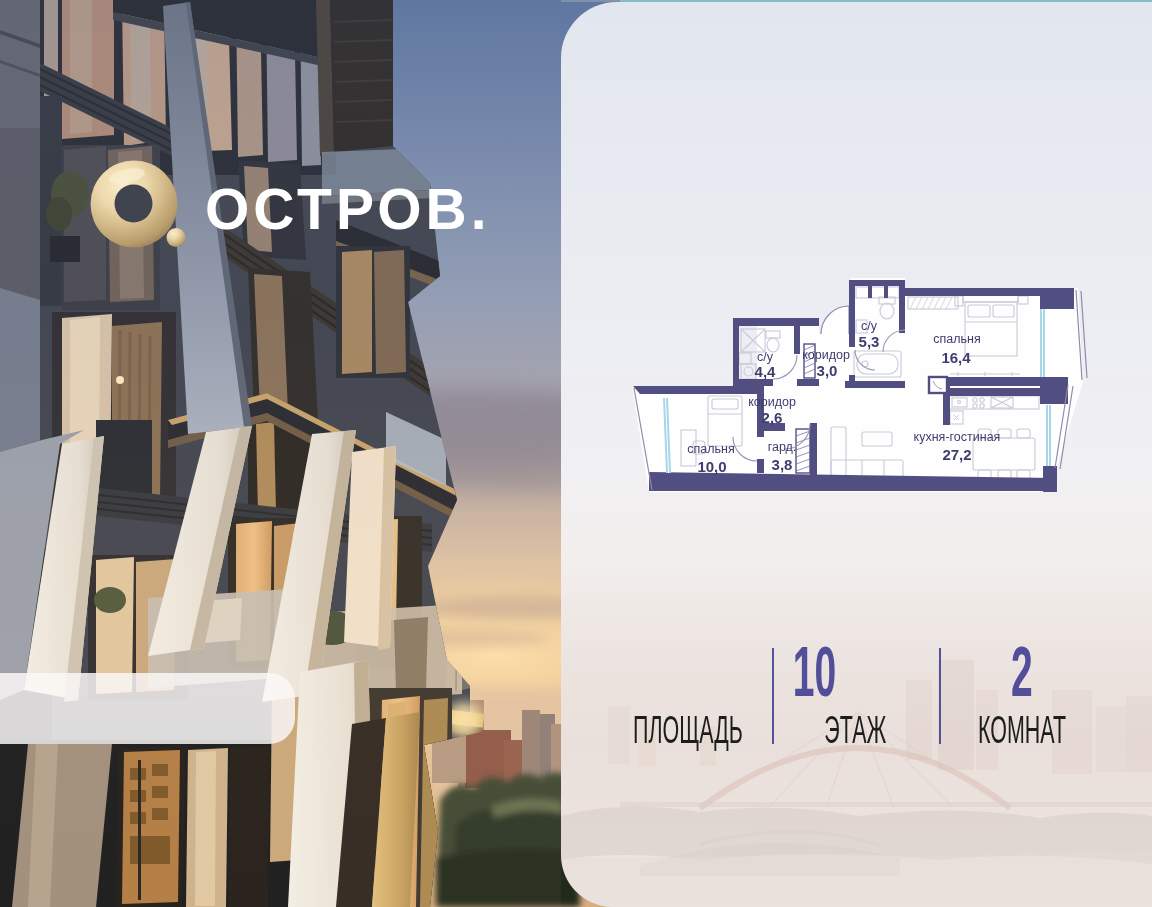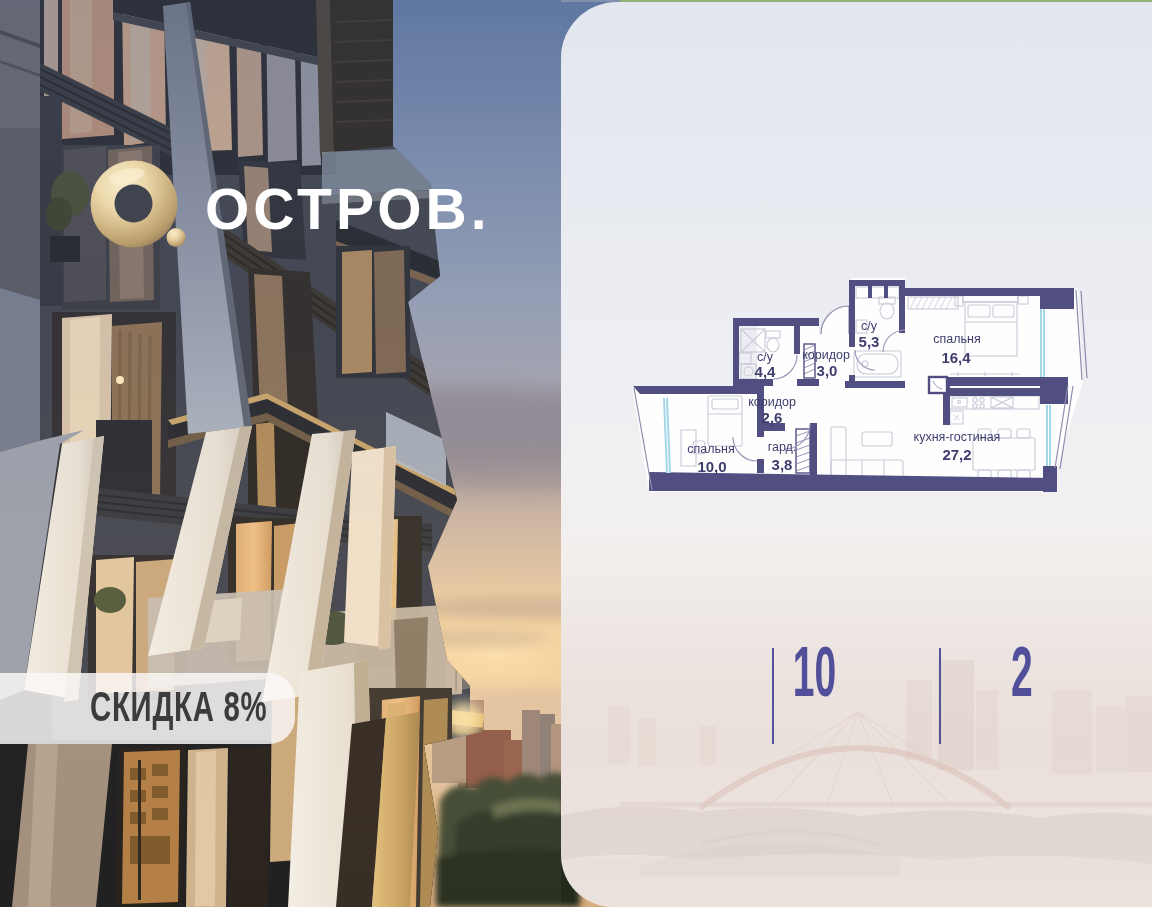--- a/index.html
+++ b/index.html
@@ -1,16 +1,16 @@
 <!DOCTYPE html>
 <html><head>
 <meta charset="utf-8">
 <style>
 html,body{margin:0;padding:0}
-#stage{position:relative;width:1152px;height:907px;overflow:hidden;background:#84cc16;font-family:"Liberation Sans",sans-serif}
+#stage{position:relative;width:1152px;height:907px;overflow:hidden;background:#5eead4;font-family:"Liberation Sans",sans-serif}
 .abs{position:absolute}
 #panel{position:absolute;left:561px;top:2px;width:591px;height:905px;border-radius:56px 0 0 52px;
 background:linear-gradient(180deg,#e2e6ee 0%,#e7eaf0 18%,#edeef3 38%,#f1f0f2 52%,#f2eeec 62%,#ece4e0 72%,#eae0db 82%,#ece3de 92%,#eee6e1 100%);overflow:hidden}
 </style>
 </head>
 <body>
 <div id="stage">
 <svg class="abs" style="left:0;top:0" width="1152" height="907" viewBox="0 0 1152 907">
 <defs>
 <linearGradient id="sky" x1="0" y1="0" x2="0" y2="1">
@@ -317,29 +317,35 @@
 <svg class="abs" style="left:70px;top:150px" width="440" height="110" viewBox="0 0 440 110">
 <circle cx="64" cy="54" r="43.5" fill="url(#gold)"></circle>
 <circle cx="63.5" cy="53.5" r="19" fill="#40444f"></circle>
 <ellipse cx="57" cy="26" rx="18" ry="7" fill="#fbf0d2" opacity="0.7" transform="rotate(-12 57 26)"></ellipse>
 <path d="M64,97.5 A43.5,43.5 0 0 0 107.5,54 A43.5,43.5 0 0 1 64,97.5 Z" fill="#7d6c50" opacity="0.6"></path>
 <circle cx="106" cy="87.5" r="9.5" fill="url(#gold)"></circle>
 <text x="135" y="79" font-family="Liberation Sans, sans-serif" font-size="57" font-weight="bold" fill="#ffffff" letter-spacing="4">ОСТРОВ.</text>
 </svg>
 
 <div class="abs" style="left:0;top:673px;width:295px;height:71px;border-radius:0 26px 26px 0;background:rgba(250,248,247,0.84)"></div>
-<div class="abs" style="left:0;top:671px;width:267px;height:71px;display:flex;align-items:center;justify-content:flex-end">
-<span style="display:inline-block;transform:scaleX(0.70);transform-origin:100% 50%;font-size:42px;font-weight:bold;color:#3c3c3c;letter-spacing:1px;white-space:nowrap">СКИДКА 8%</span>
-</div>
 
 <div class="abs" style="left:775px;top:636px;width:160px;display:flex;">
 <span style="font-size:71px;font-weight:bold;color:#514f9a;transform:scaleX(0.55);line-height:1;white-space:nowrap">10</span>
 </div>
 <div class="abs" style="left:942px;top:636px;width:160px;display:flex;justify-content:center">
 <span style="font-size:71px;font-weight:bold;color:#514f9a;transform:scaleX(0.55);line-height:1;white-space:nowrap">2</span>
+</div>
+<div class="abs" style="left:608px;top:710px;width:160px;display:flex;justify-content:center">
+<span style="font-size:39px;color:#1d1d1d;transform:scaleX(0.55);line-height:1;white-space:nowrap">ПЛОЩАДЬ</span>
+</div>
+<div class="abs" style="left:775px;top:710px;width:160px;display:flex;justify-content:center">
+<span style="font-size:39px;color:#1d1d1d;transform:scaleX(0.55);line-height:1;white-space:nowrap">ЭТАЖ</span>
+</div>
+<div class="abs" style="left:942px;top:710px;width:160px;display:flex;justify-content:center">
+<span style="font-size:39px;color:#1d1d1d;transform:scaleX(0.55);line-height:1;white-space:nowrap">КОМНАТ</span>
 </div>
 <div class="abs" style="left:772px;top:648px;width:2px;height:96px;background:#55519b"></div>
 <div class="abs" style="left:939px;top:648px;width:2px;height:96px;background:#55519b"></div>
 
 <svg id="plan" class="abs" style="left:628px;top:264px" width="464" height="240" viewBox="628 264 464 240">
 
 <path d="M632,386 L757,386 L757,326 L819,326 L819,334 L851,334 L851,278 L905,278 L905,288 L1078,288 L1083,382 L1056,470 L1058,492 L649,492 Z" fill="#fefefe" opacity="0.97"></path>
 
 <path d="M821,334 A28,28 0 0 1 849,306 L849,334 Z" fill="#fefefe" opacity="0.97"></path>
 <path d="M821,334 A28,28 0 0 1 849,306 L849,334" fill="none" stroke="#8f8cab" stroke-width="1.2"></path>

